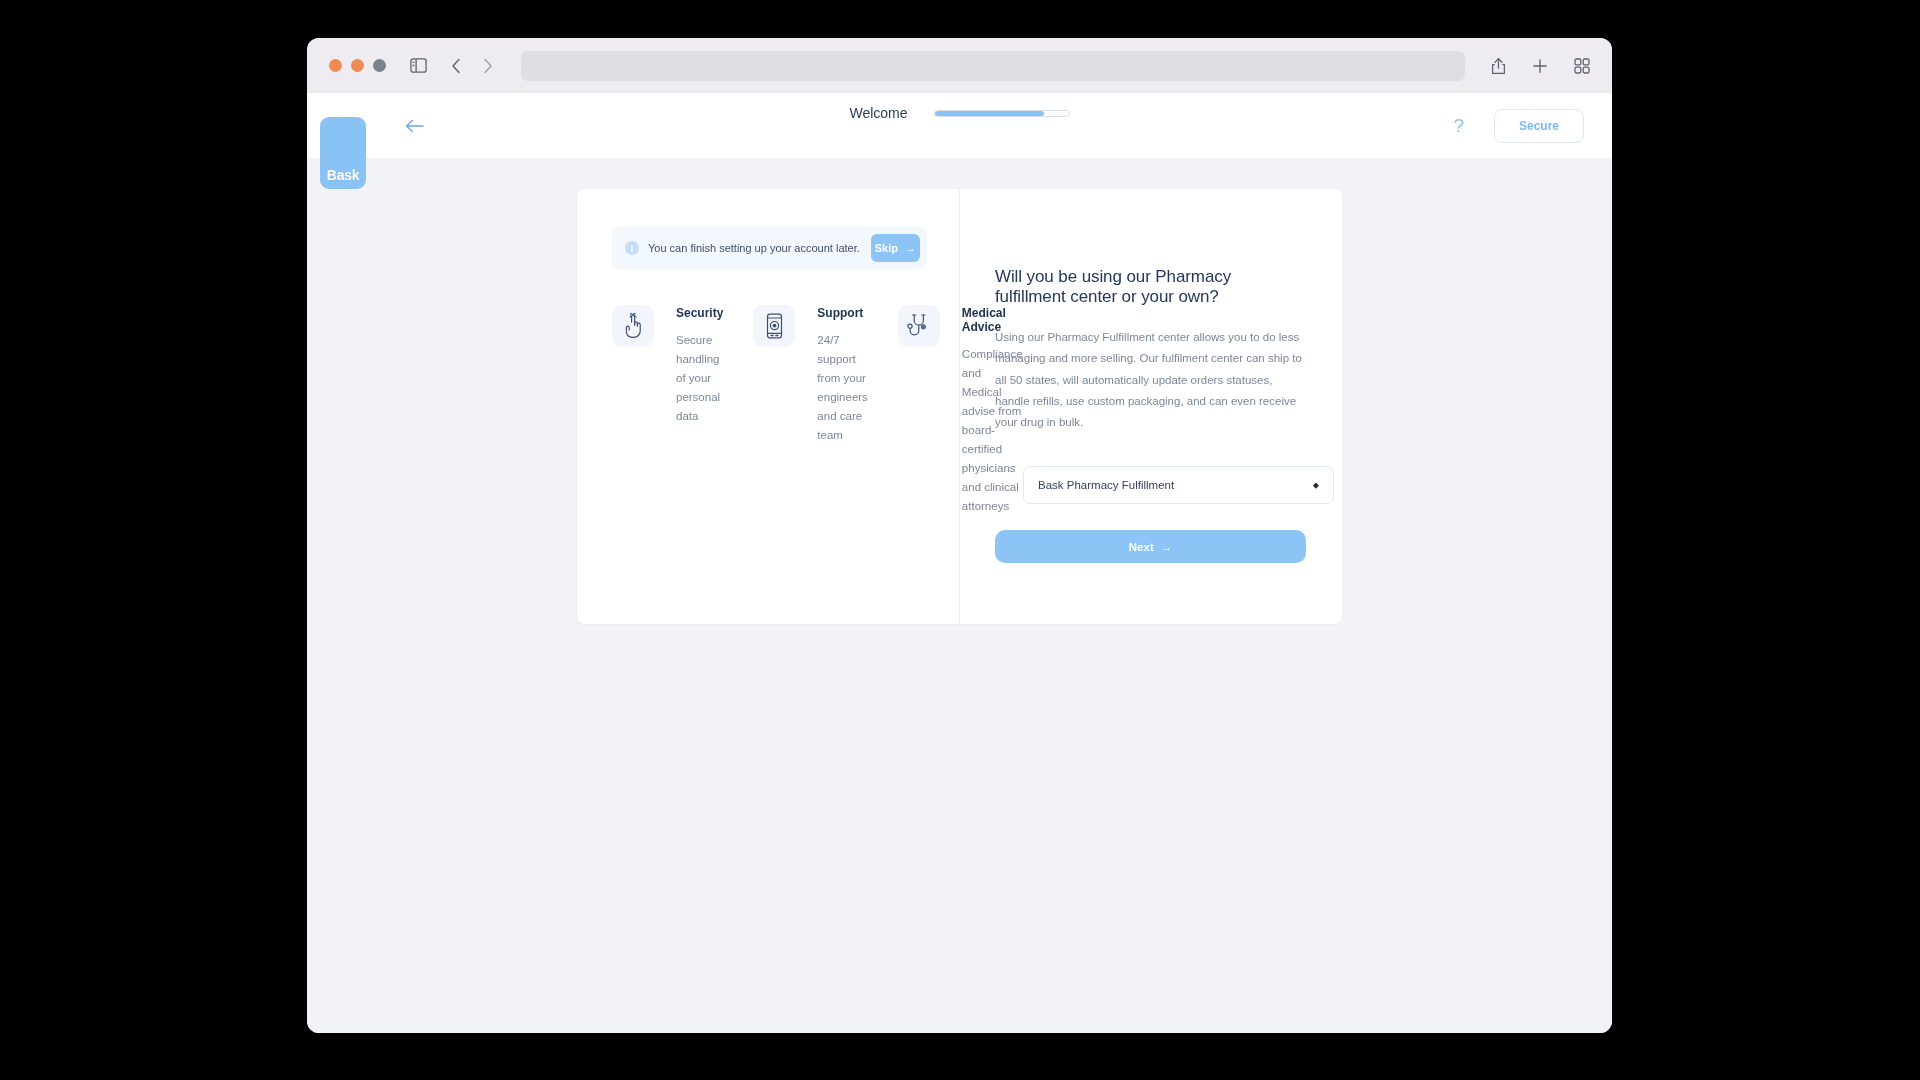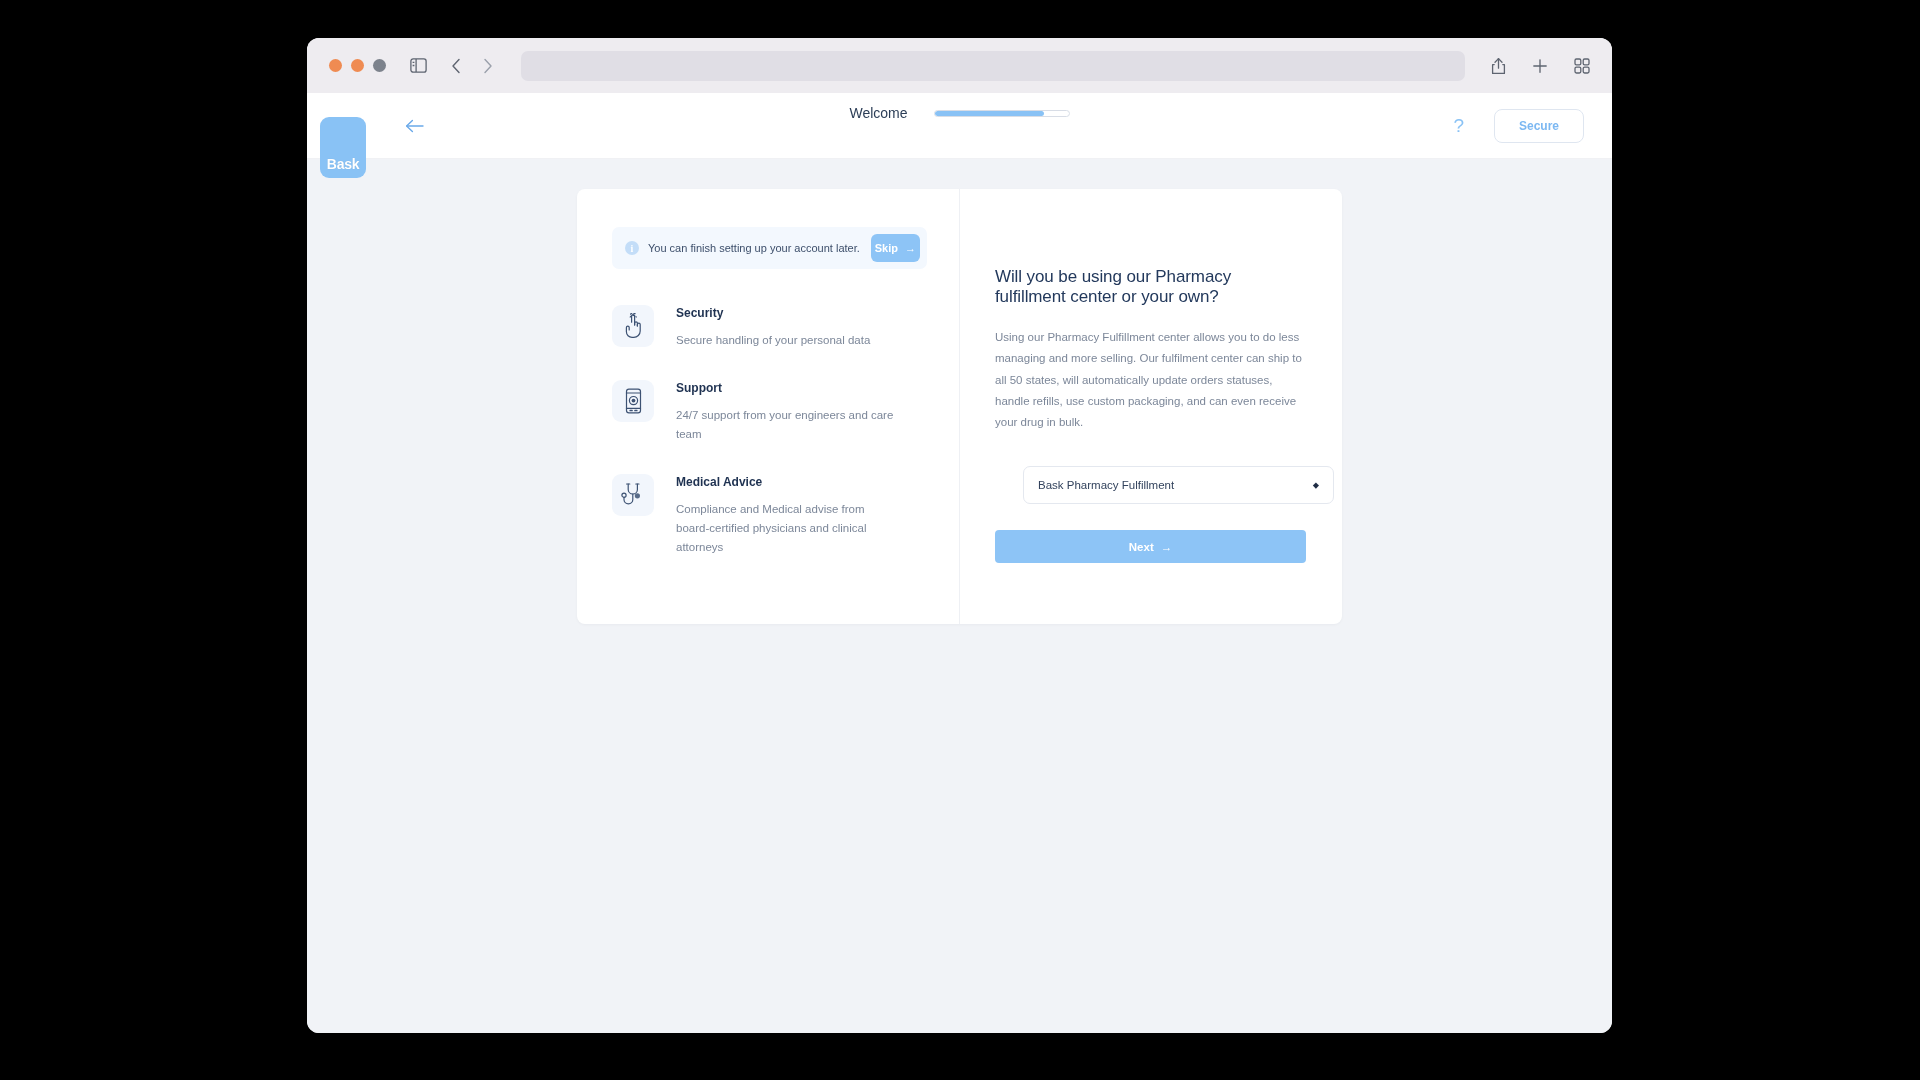--- a/index.html
+++ b/index.html
@@ -61,21 +61,21 @@
     height: 66px;
     background: #ffffff;
     display: flex;
     align-items: center;
     position: relative;
     border-bottom: 1px solid #f0f1f4;
   }
   #app-logo {
     position: absolute;
     left: 13px; top: 24px;
-    width: 46px; height: 61px;
+    width: 46px; height: 72px;
     background: #89c2f5;
     border-radius: 9px;
     display: flex; align-items: flex-end; justify-content: center;
     padding-bottom: 6px;
     overflow: hidden;
   }
   #app-logo-text {
     font-size: 14px; color: #ffffff; font-weight: 700;
     letter-spacing: -0.3px;
     text-shadow: 0 0 1px rgba(0,0,0,0.12);
@@ -186,21 +186,21 @@
     border-radius: 6px;
     font-size: 11px;
     font-weight: 600;
     padding: 8px 4px;
     cursor: pointer;
     display: flex; align-items: center; gap: 7px;
     font-family: "Liberation Sans", sans-serif;
   }
 
   
-  #feature-list { margin-top: 36px; display: flex; flex-direction: column; gap: 30px; }
+  #feature-list { margin-top: 36px; display: flex; flex-direction: row; gap: 30px; }
   .feature-item { display: flex; gap: 22px; align-items: flex-start; }
   .feature-icon-box {
     width: 42px; height: 42px;
     background: #f2f6fc;
     border-radius: 9px;
     flex: 0 0 auto;
     display: flex; align-items: center; justify-content: center;
     color: #3d5273;
   }
   .feature-text { padding-top: 1px; }
@@ -240,21 +240,21 @@
   }
   #select-caret {
     font-size: 9px; color: #1f2c44; line-height: 1;
   }
   #next-button {
     margin-top: 26px;
     width: 100%;
     height: 33px;
     background: #8dc4f6;
     border: none;
-    border-radius: 4px;
+    border-radius: 10px;
     color: #ffffff;
     font-size: 11.5px;
     font-weight: 600;
     cursor: pointer;
     display: flex; align-items: center; justify-content: center; gap: 7px;
     font-family: "Liberation Sans", sans-serif;
   }
 </style>
 </head>
 <body>

